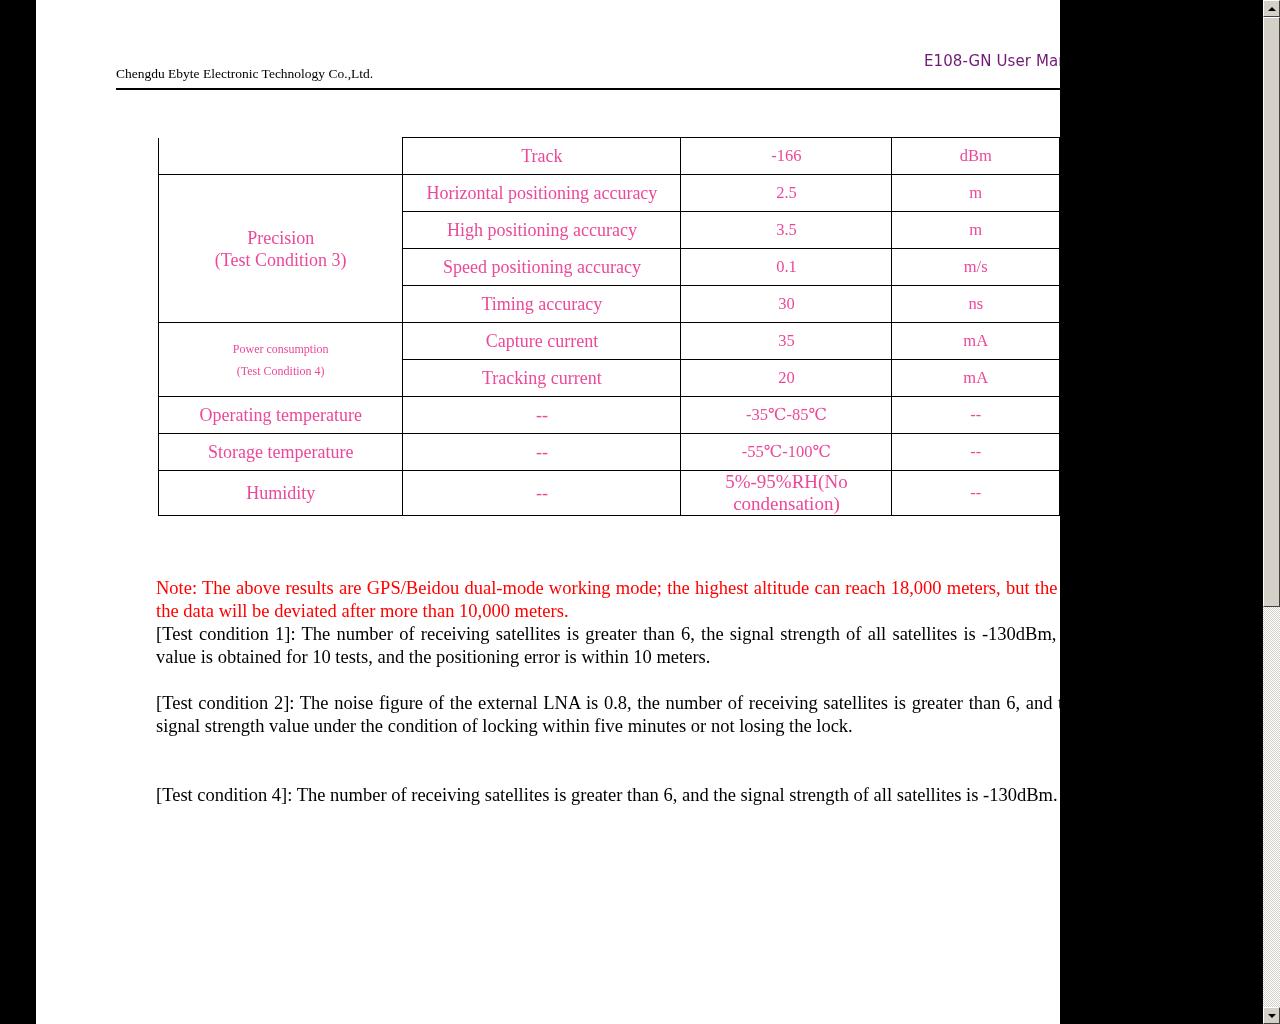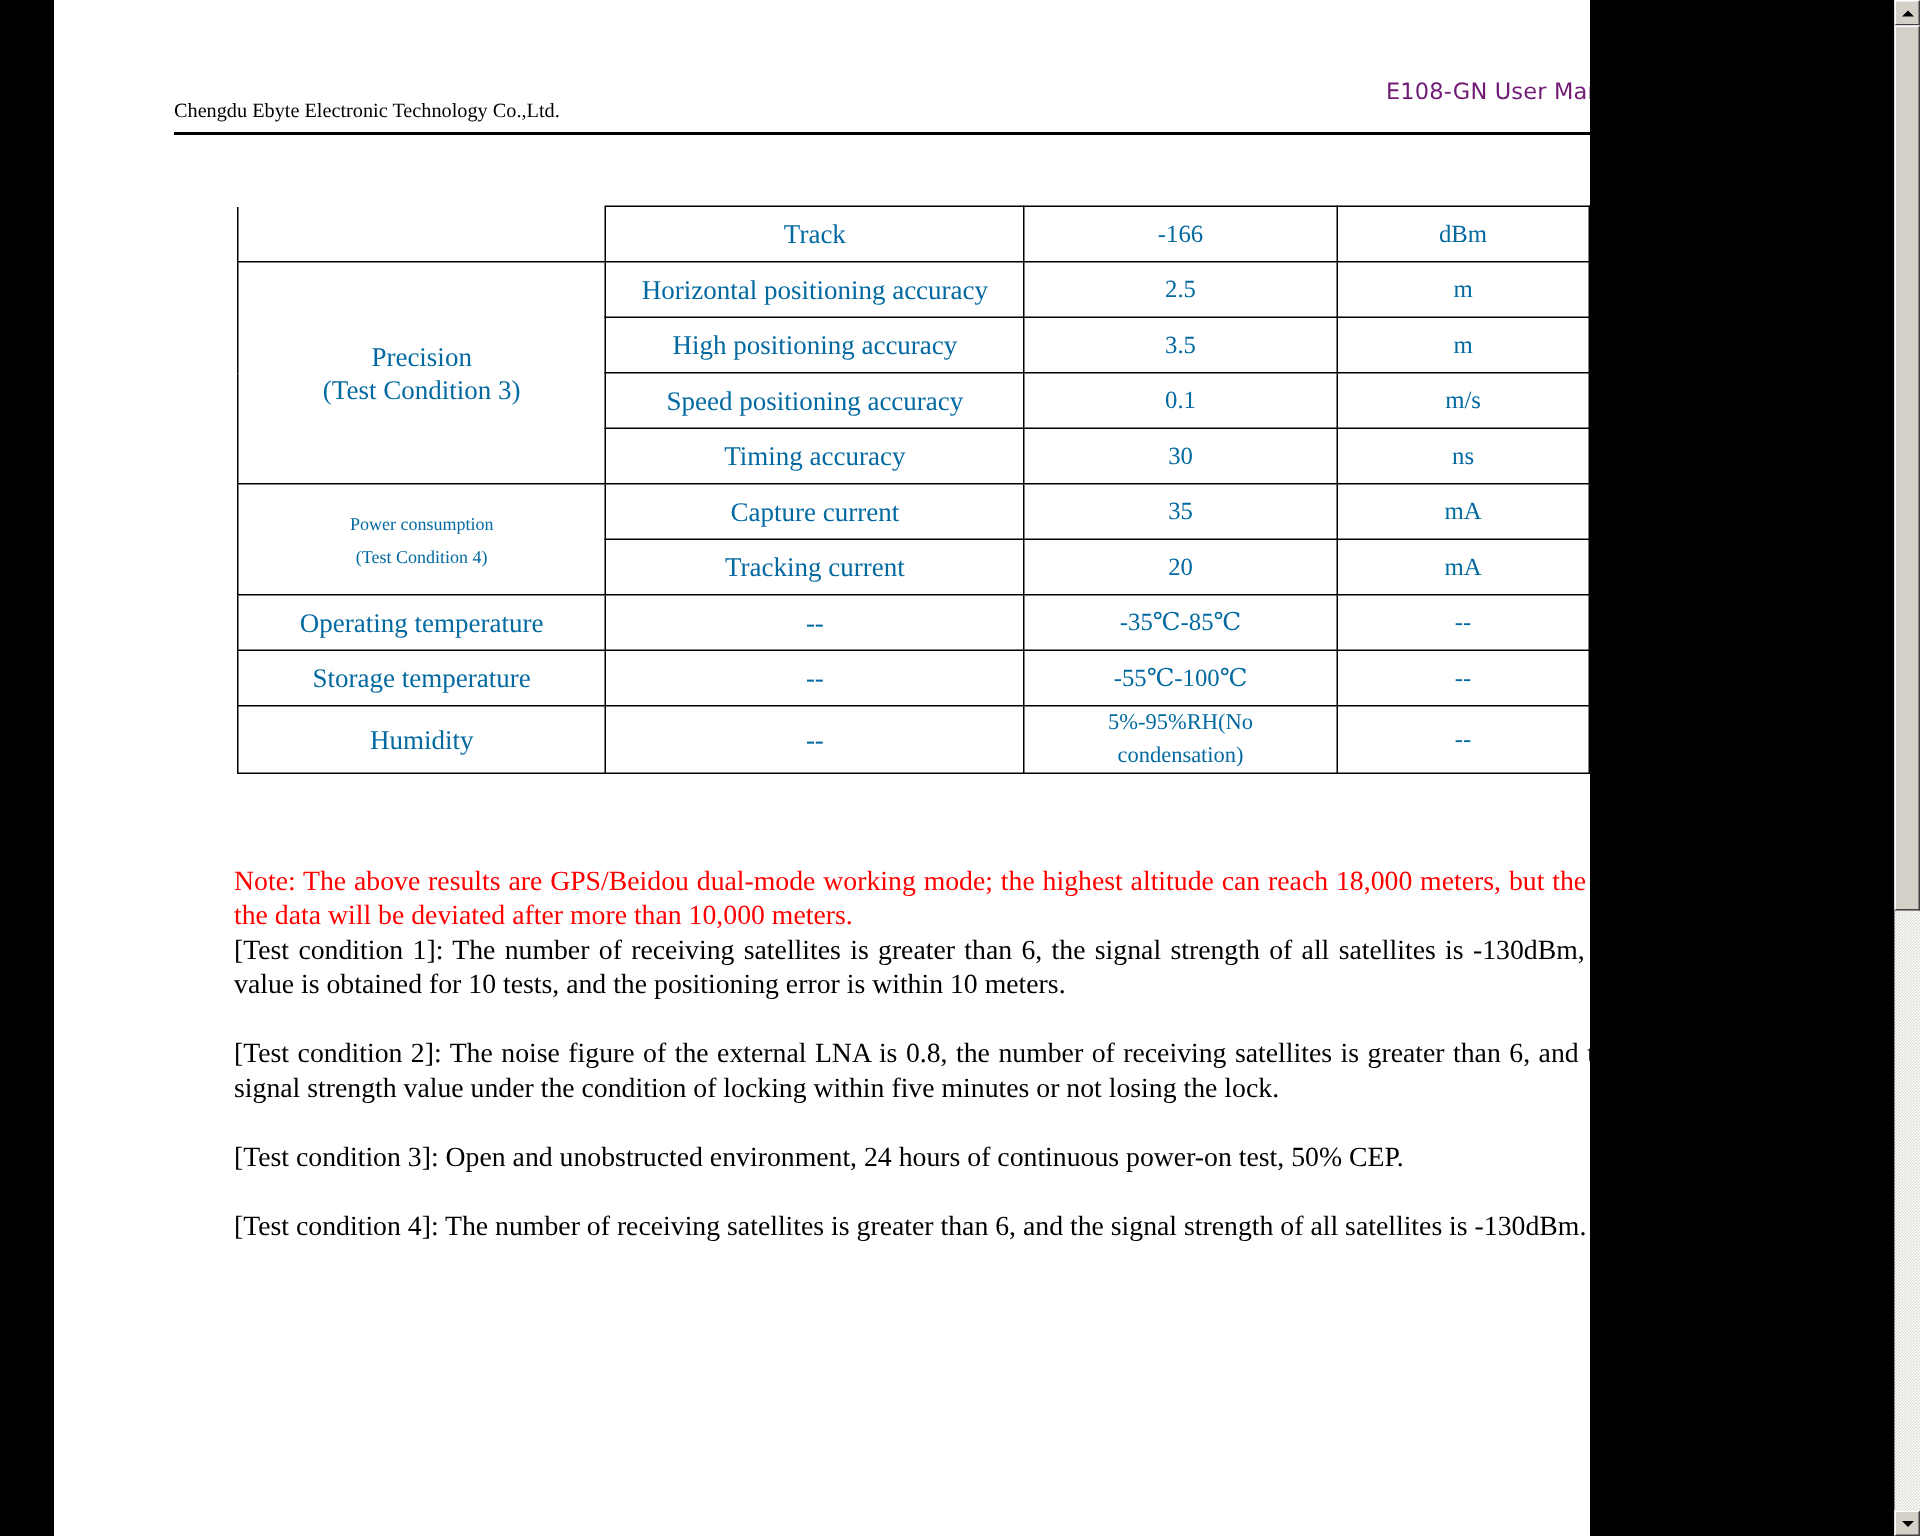--- a/index.html
+++ b/index.html
@@ -21,32 +21,32 @@
       font-family:"DejaVu Sans", "Liberation Sans", sans-serif;
       font-size:15px; color:#701a75; white-space:nowrap; letter-spacing:0.1px;
     }
     .header-rule {
       position:absolute; left:80px; top:88px; width:1033px; height:0;
       border-top:2px solid #000;
     }
     table.spec {
       position:absolute; left:122px; top:137px;
       border-collapse:collapse; table-layout:fixed;
-      font-size:18px; color:#0369a1;
+      font-size:18px; color:#ec4899;
     }
     table.spec td {
       border:1px solid #000; text-align:center; vertical-align:middle;
       padding:0; line-height:22px;
     }
     table.spec tr.r37 td { height:36px; }
     table.spec tr.r42 td { height:41px; }
     table.spec td.topopen { border-top:none; }
     .small { font-size:12px; line-height:20px; }
     .val { font-size:16.5px; }
-    .hum { font-size:15px; line-height:20px; }
+    .hum { font-size:19px; line-height:20px; }
     .notes {
       position:absolute; left:120px; top:541px; width:993px;
       font-size:18.5px; line-height:23px; color:#000; text-align:justify;margin-top:36px;
     }
     .notes p { margin:0; }
     .notes .red { color:#ff0000; }
     .notes .gap { height:23px; }
     .gutter {
       position:absolute; left:1227px; top:0; width:36px; height:1024px; background:#000;
     }
@@ -159,21 +159,20 @@
     </tr>
   </tbody>
     </table>
 
   <div class="notes">
     <p class="red">Note: The above results are GPS/Beidou dual-mode working mode; the highest altitude can reach 18,000 meters, but the accuracy of the data will be deviated after more than 10,000 meters.</p>
     <p>[Test condition 1]: The number of receiving satellites is greater than 6, the signal strength of all satellites is -130dBm, the average value is obtained for 10 tests, and the positioning error is within 10 meters.</p>
     <div class="gap"></div>
     <p>[Test condition 2]: The noise figure of the external LNA is 0.8, the number of receiving satellites is greater than 6, and the received signal strength value under the condition of locking within five minutes or not losing the lock.</p>
     <div class="gap"></div>
-    <p>[Test condition 3]: Open and unobstructed environment, 24 hours of continuous power-on test, 50% CEP.</p>
     <div class="gap"></div>
     <p>[Test condition 4]: The number of receiving satellites is greater than 6, and the signal strength of all satellites is -130dBm.</p>
   </div>
 </div>
 
 <div class="gutter"></div>
 
 <div class="scrollbar">
   <div class="sb-btn sb-up">
     <span class="tri-up"></span>

